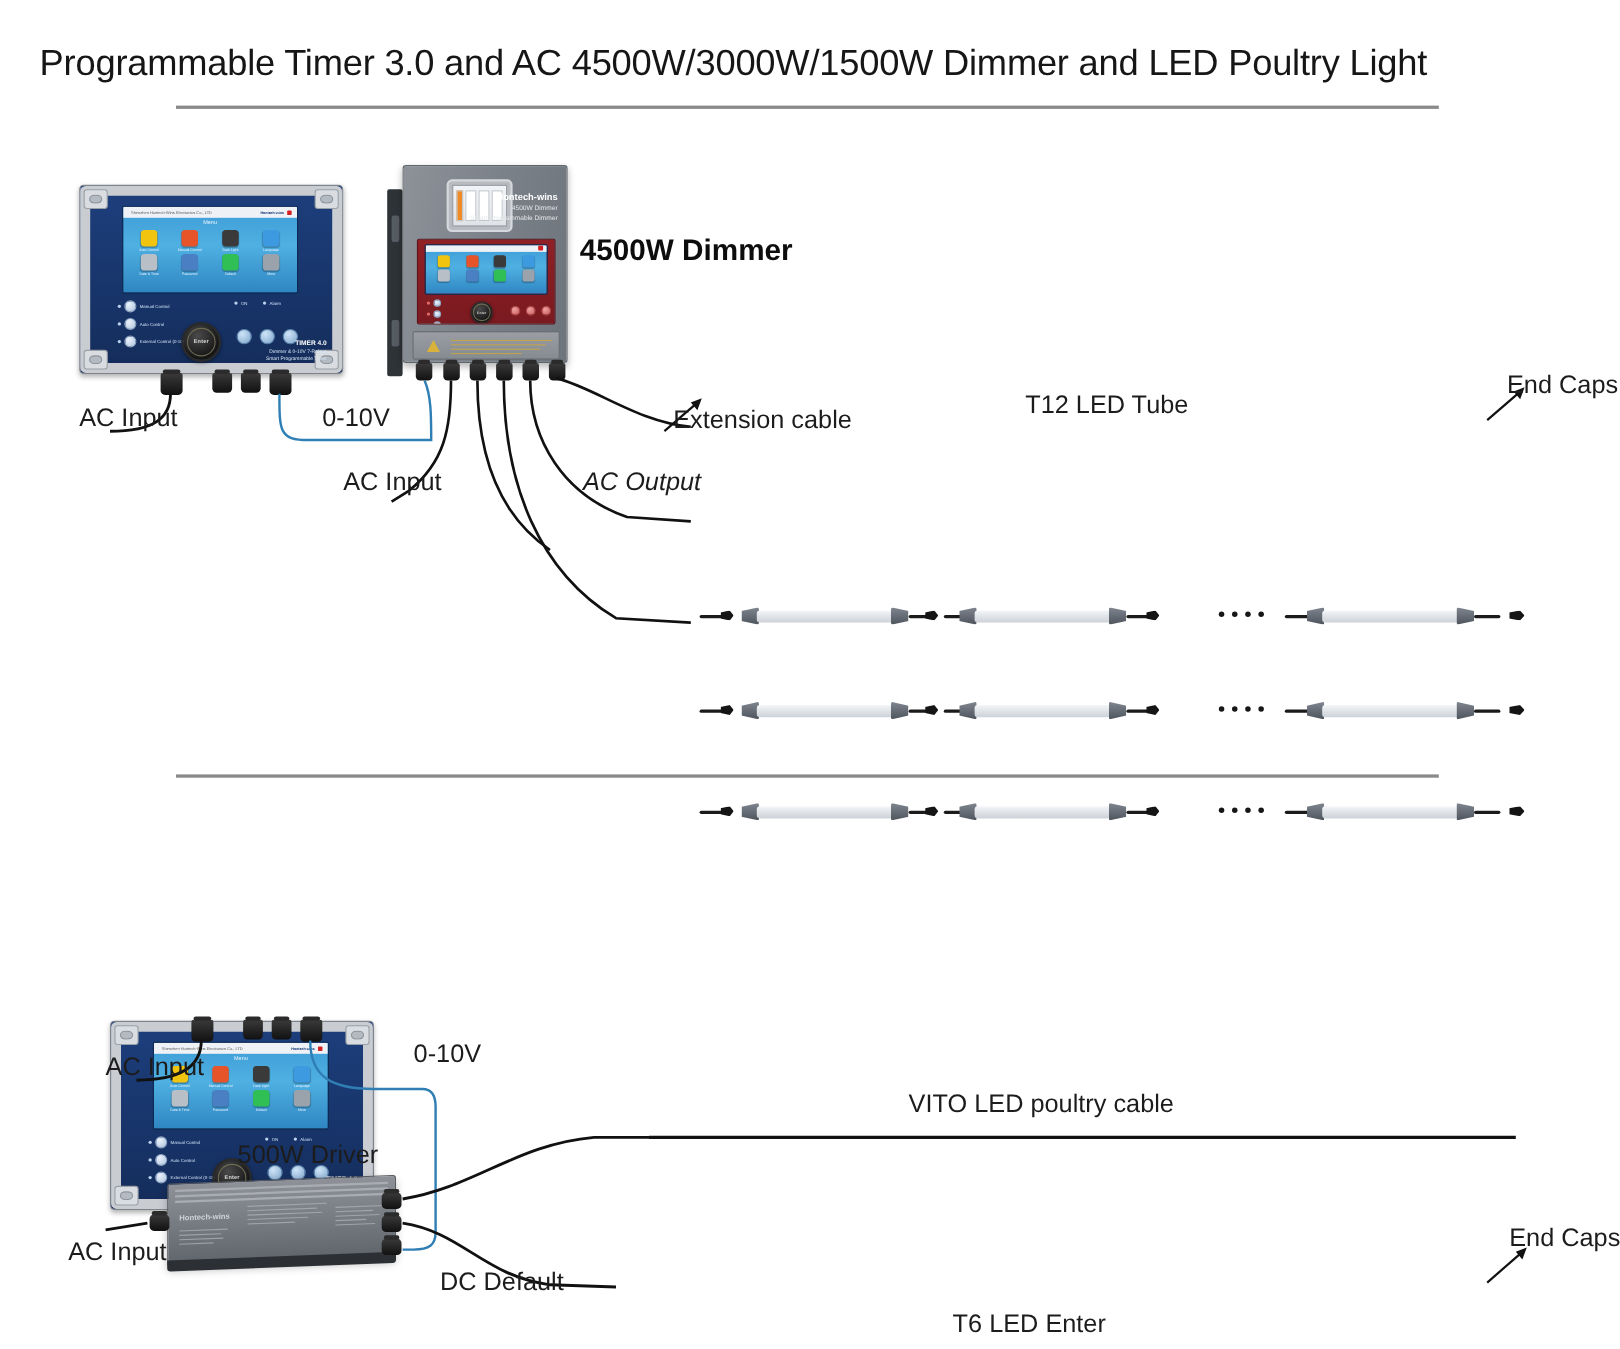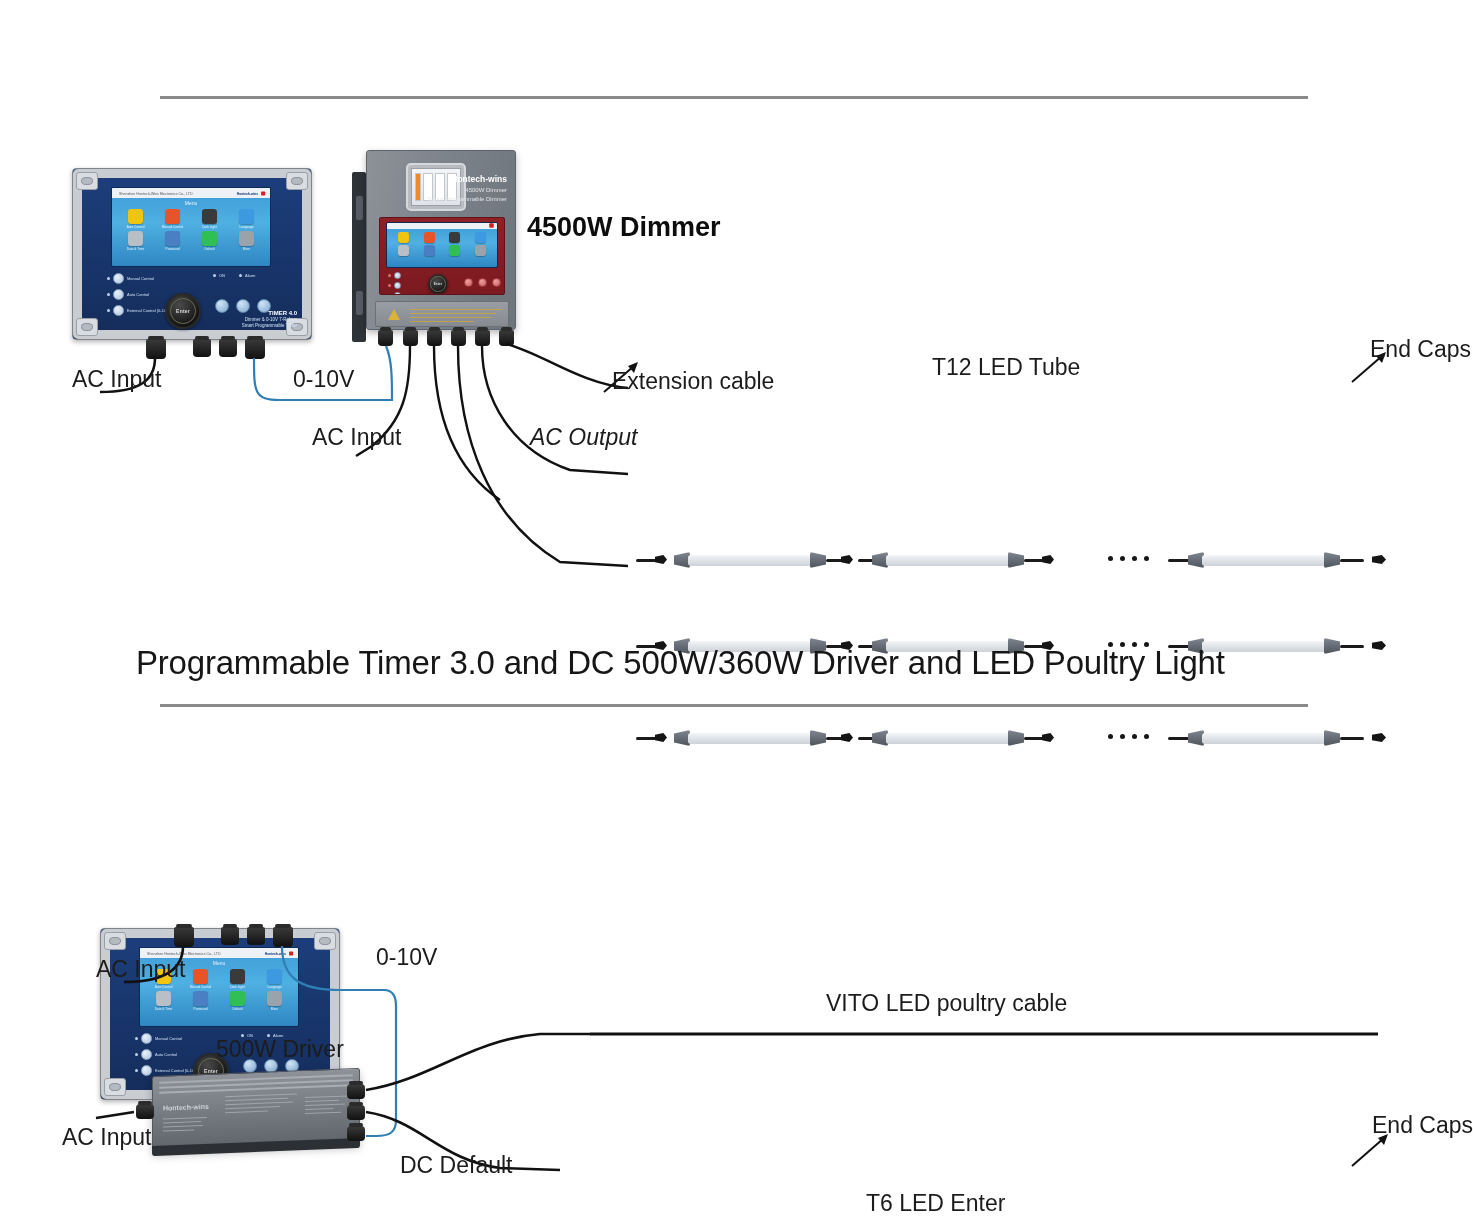--- a/index.html
+++ b/index.html
@@ -258,20 +258,21 @@
   .dots i { width: 5px; height: 5px; background: #161616; border-radius: 50%; display: block; }
 
   
   .ov { position: absolute; inset: 0; pointer-events: none; }
 </style>
 </head>
 <body>
 
 <div class="stage">
 
+  <div class="abs section-title" style="left:36px; top:38px;">Programmable Timer 3.0 and AC 4500W/3000W/1500W Dimmer and LED Poultry Light</div>
   <div class="abs title-rule" style="left:160px; top:96px; width:1148px;"></div>
 
   <div class="abs timer" style="left:72px; top:168px; width:240px; height:172px;">
     <div class="timer-bezel"></div>
     <div class="corner-screw" style="left:3px;  top:3px;  width:22px; height:18px;"></div>
     <div class="corner-screw" style="right:3px; top:3px;  width:22px; height:18px;"></div>
     <div class="corner-screw" style="left:3px;  bottom:3px;width:22px; height:18px;"></div>
     <div class="corner-screw" style="right:3px; bottom:3px;width:22px;height:18px;"></div>
 
     <div class="screen" style="left:38px; top:18px; width:160px; height:80px;">
@@ -573,21 +574,20 @@
         <i></i>
       </div>
     <div class="wire-seg" style="left:1168px; top:565px; width:22px; height:3px;"></div>
     <div class="tube-cap left" style="left:1188px; top:558px; width:16px; height:16px;"></div>
     <div class="tube" style="left:1202px; top:561px; width:124px; height:11px;"></div>
     <div class="tube-cap right" style="left:1324px; top:558px; width:16px; height:16px;"></div>
     <div class="wire-seg" style="left:1340px; top:565px; width:24px; height:3px;"></div>
     <div class="wire-plug" style="left:1372px; top:561px; width:14px; height:9px;"></div>
   </div>
 
-  <div class="abs section-title" style="left:136px; top:644px;">Programmable Timer 3.0 and DC 500W/360W Driver and LED Poultry Light</div>
   <div class="abs title-rule" style="left:160px; top:704px; width:1148px;"></div>
 
   <div class="abs timer" style="left:100px; top:756px; width:240px; height:172px;">
     <div class="timer-bezel"></div>
     <div class="corner-screw" style="left:3px;  top:3px;  width:22px; height:18px;"></div>
     <div class="corner-screw" style="right:3px; top:3px;  width:22px; height:18px;"></div>
     <div class="corner-screw" style="left:3px;  bottom:3px;width:22px; height:18px;"></div>
     <div class="corner-screw" style="right:3px; bottom:3px;width:22px;height:18px;"></div>
 
     <div class="screen" style="left:38px; top:18px; width:160px; height:80px;">

